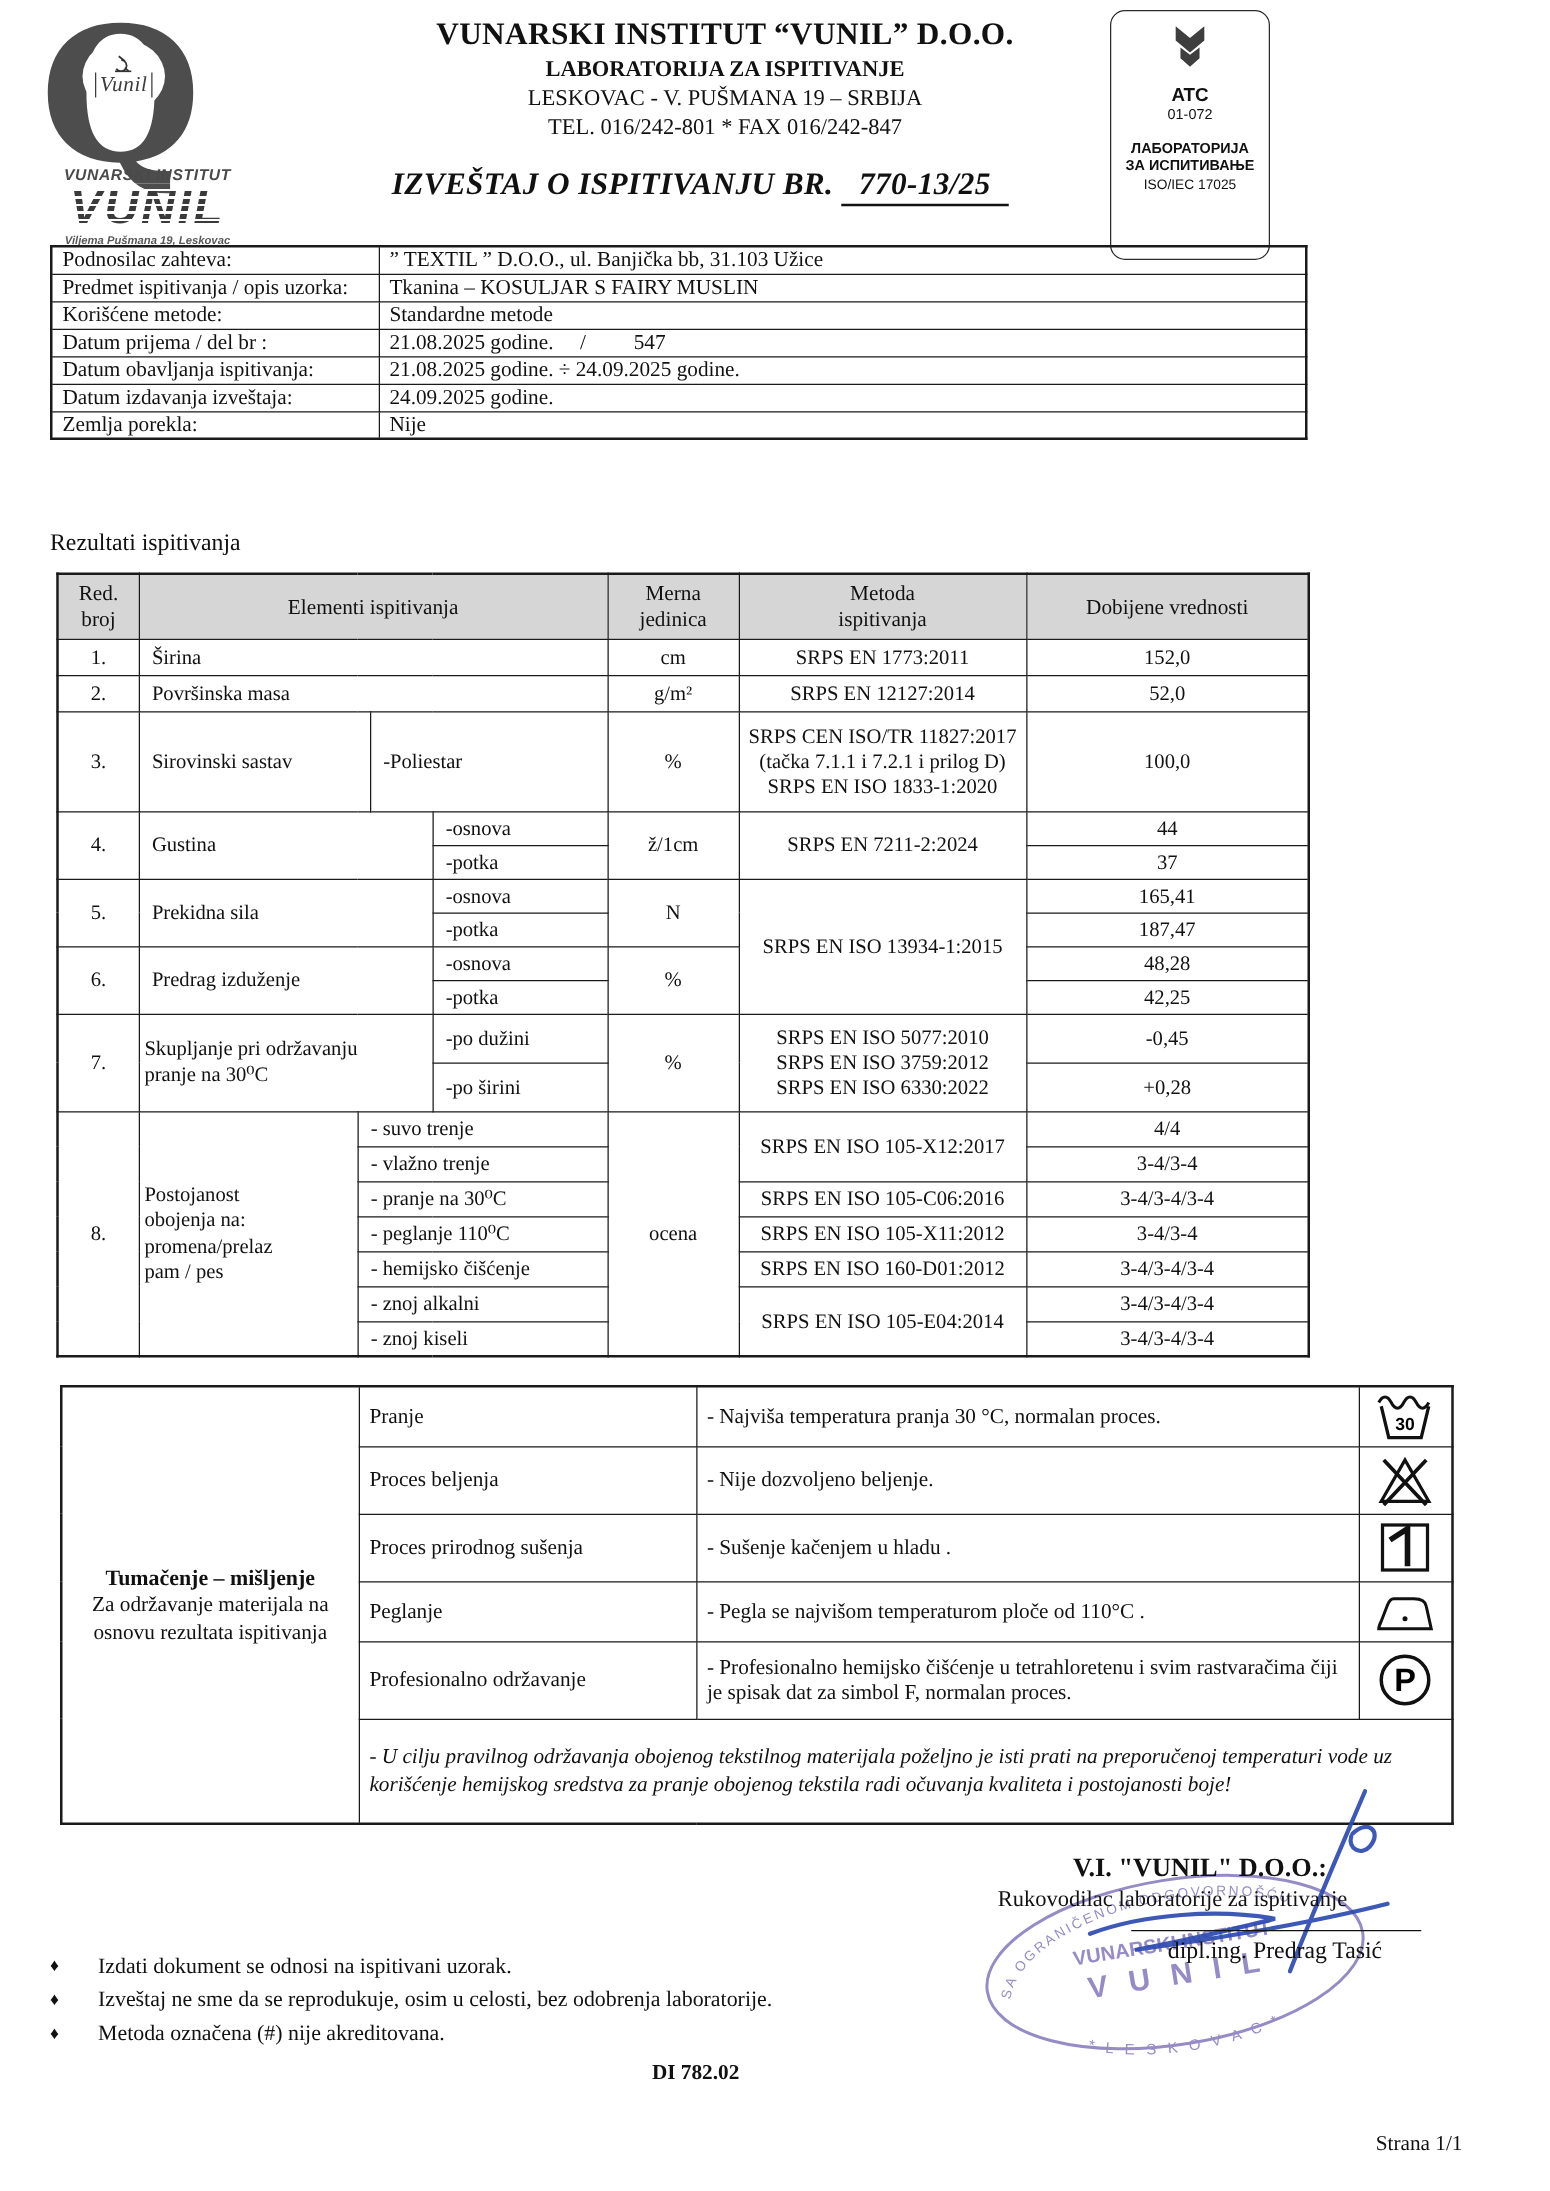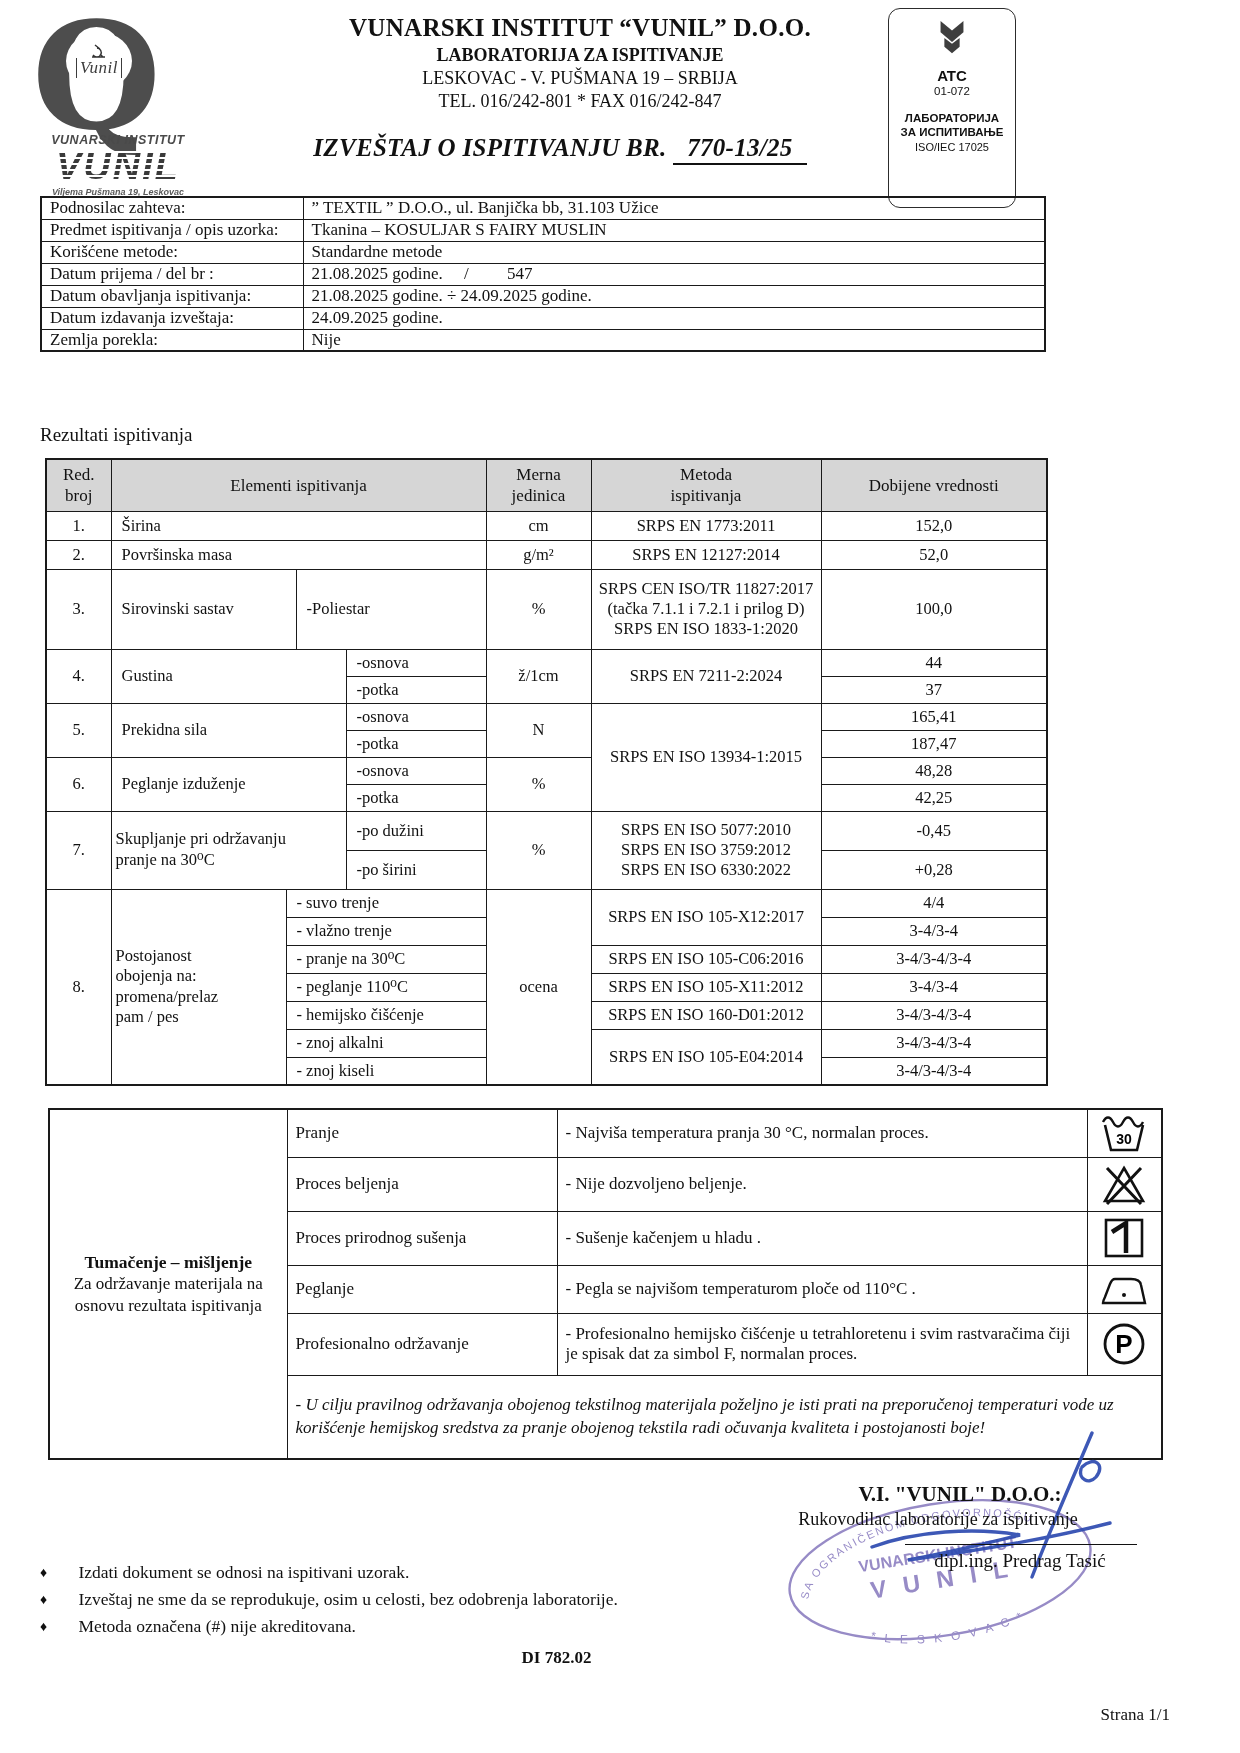--- a/index.html
+++ b/index.html
@@ -229,21 +229,21 @@
       <td rowspan="2">N</td>
       <td rowspan="4">SRPS EN ISO 13934-1:2015</td>
       <td>165,41</td>
     </tr>
     <tr style="height:27px">
       <td class="lt">-potka</td>
       <td>187,47</td>
     </tr>
     <tr style="height:27px">
       <td rowspan="2">6.</td>
-      <td colspan="3" rowspan="2" class="lt">Peglanje izduženje</td>
+      <td colspan="3" rowspan="2" class="lt">Predrag izduženje</td>
       <td class="lt">-osnova</td>
       <td rowspan="2">%</td>
       <td>48,28</td>
     </tr>
     <tr style="height:27px">
       <td class="lt">-potka</td>
       <td>42,25</td>
     </tr>
     <tr style="height:39px">
       <td rowspan="2">7.</td>

